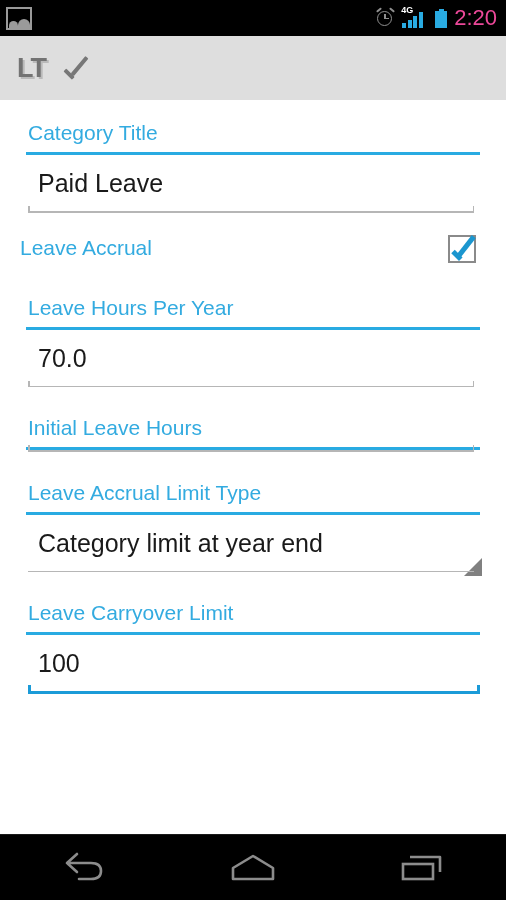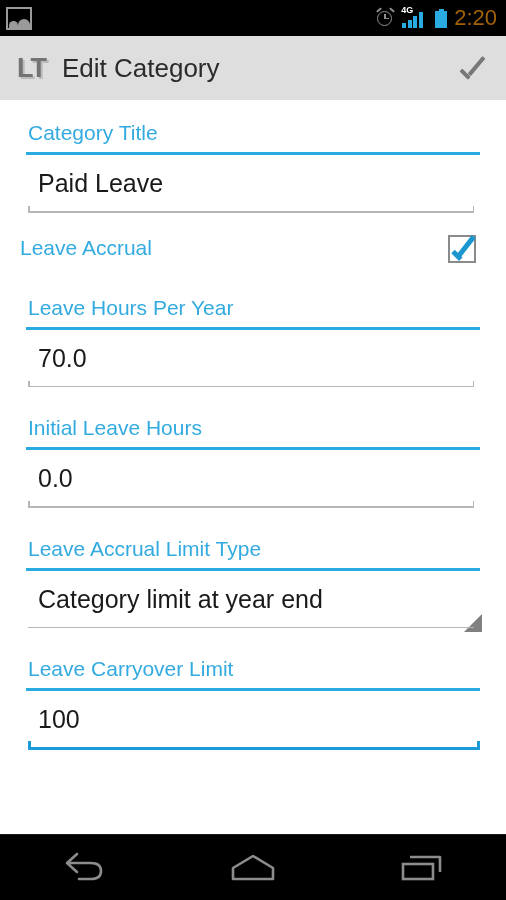--- a/index.html
+++ b/index.html
@@ -136,21 +136,21 @@
     width: 5px; height: 2px;
     background: #29ABE2;
   }
   .battery-icon .body {
     position: absolute;
     top: 2px; left: 0;
     width: 12px; height: 17px;
     background: #29ABE2;
   }
   .clock-text {
-    color: #a16207;
+    color: #ec4899;
     font-size: 22px;
     line-height: 22px;
     letter-spacing: 0px;
     text-align: center;
   }
 
   
   .action-bar {
     position: absolute;
     top: 36px; left: 0;
@@ -389,21 +389,20 @@
       <div class="battery-icon">
         <div class="cap"></div>
         <div class="body"></div>
       </div>
       <div class="clock-text">2:20</div>
     </div>
   </div>
 
   <div class="action-bar">
     <div class="app-logo">LT</div>
-    <div class="ab-title">Edit Category</div>
     <div class="ab-action">
       <div class="check-mark">
         <div class="s1"></div>
         <div class="s2"></div>
       </div>
     </div>
   </div>
 
   <div class="content">
 
@@ -425,21 +424,20 @@
     <div class="field">
       <div class="field-label">Leave Hours Per Year</div>
       <div class="label-rule"></div>
       <div class="field-value">70.0</div>
       <div class="value-rule"></div>
     </div>
 
     <div class="field">
       <div class="field-label">Initial Leave Hours</div>
       <div class="label-rule"></div>
-      <div class="field-value">0.0</div>
       <div class="value-rule"></div>
     </div>
 
     <div class="field spinner-row">
       <div class="field-label">Leave Accrual Limit Type</div>
       <div class="label-rule"></div>
       <div class="field-value">Category limit at year end</div>
       <div class="spinner-caret"></div>
       <div class="value-rule spinner-rule"></div>
     </div>

